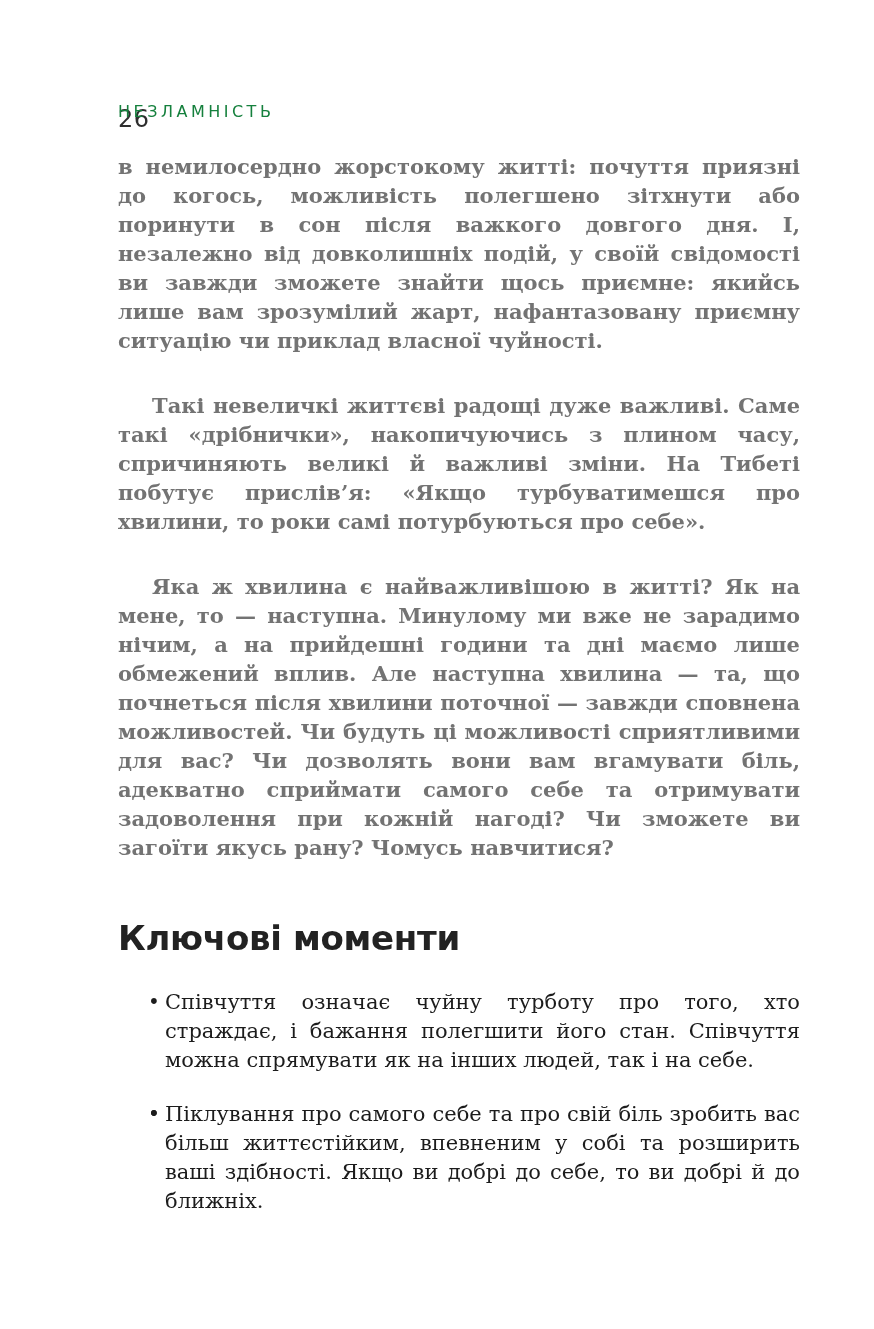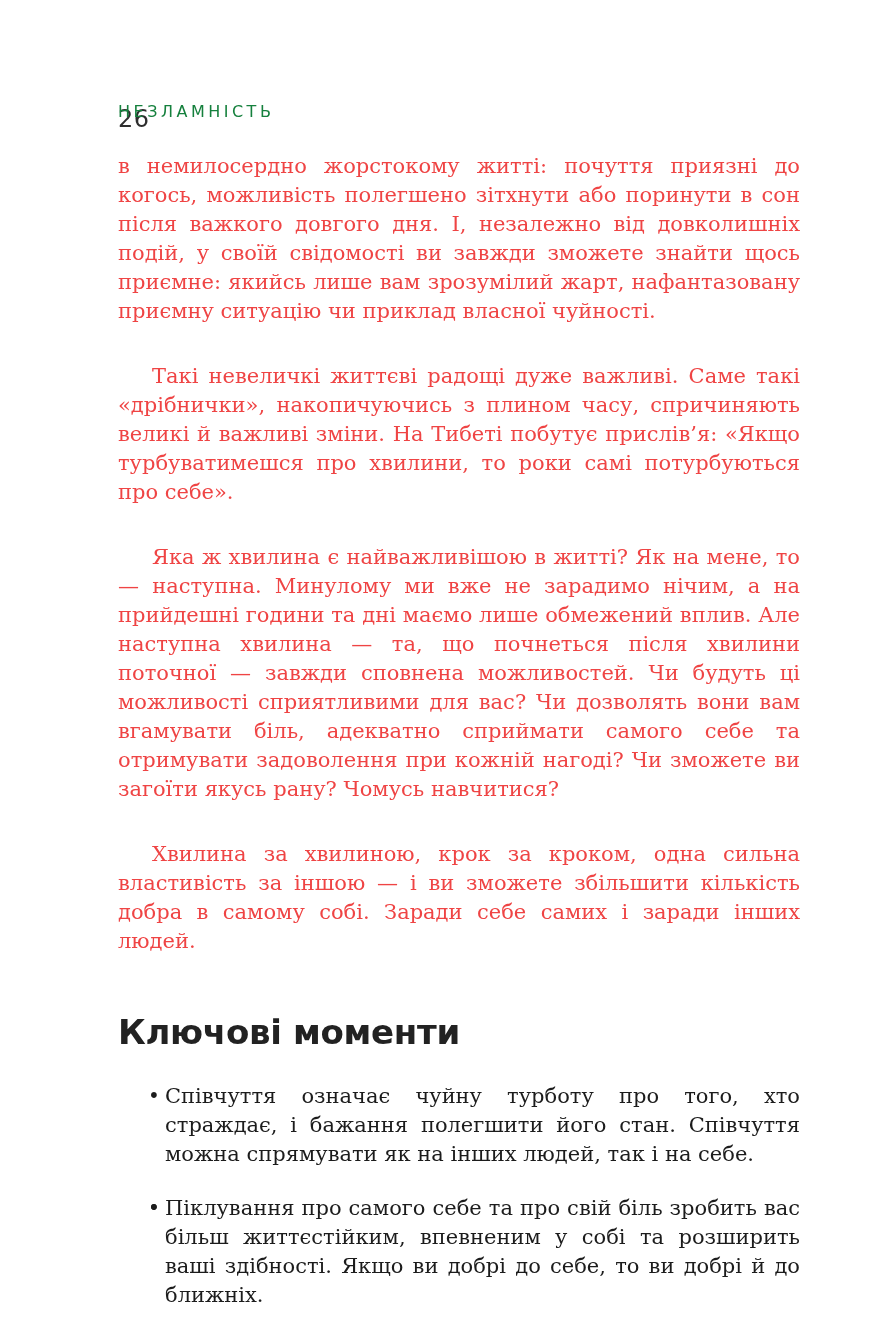--- a/index.html
+++ b/index.html
@@ -51,21 +51,22 @@
   }
   
   .body-text {
     margin-top: 24px;
   }
   .body-text p {
     margin: 0;
     font-size: 21px;
     line-height: 29px;
     text-align: justify;
-    color: #ef4444;
+    color: #737373;
+    font-weight: bold;
   }
   .body-text p.indent {
     text-indent: 34px;
     margin-top: 36px;
   }
   
   .section-heading {
     margin: 56px 0 30px 0;
     font-family: "DejaVu Sans", sans-serif;
     font-weight: 700;
@@ -104,21 +105,20 @@
 
     <div class="page-header">
       <span class="page-number">26</span>
       <span class="running-head">НЕЗЛАМНІСТЬ</span>
     </div>
 
     <div class="body-text">
       <p>в немилосердно жорстокому житті: почуття приязні до когось, можливість полегшено зітхнути або поринути в сон після важкого довгого дня. І, незалежно від довколишніх подій, у своїй свідомості ви завжди зможете знайти щось приємне: якийсь лише вам зрозумілий жарт, нафантазовану приємну ситуацію чи приклад власної чуйності.</p>
       <p class="indent">Такі невеличкі життєві радощі дуже важливі. Саме такі «дрібнички», накопичуючись з плином часу, спричиняють великі й важливі зміни. На Тибеті побутує прислів’я: «Якщо турбуватимешся про хвилини, то роки самі потурбуються про себе».</p>
       <p class="indent">Яка ж хвилина є найважливішою в житті? Як на мене, то — наступна. Минулому ми вже не зарадимо нічим, а на прийдешні години та дні маємо лише обмежений вплив. Але наступна хвилина — та, що почнеться після хвилини поточної — завжди сповнена можливостей. Чи будуть ці можливості сприятливими для вас? Чи дозволять вони вам вгамувати біль, адекватно сприймати самого себе та отримувати задоволення при кожній нагоді? Чи зможете ви загоїти якусь рану? Чомусь навчитися?</p>
-      <p class="indent">Хвилина за хвилиною, крок за кроком, одна сильна властивість за іншою — і ви зможете збільшити кількість добра в самому собі. Заради себе самих і заради інших людей.</p>
     </div>
 
     <h2 class="section-heading">Ключові моменти</h2>
 
     <ul class="bullet-list">
       <li class="bullet-item">
         <span class="bullet-marker">•</span>
         <span>Співчуття означає чуйну турботу про того, хто страждає, і бажання полегшити його стан. Співчуття можна спрямувати як на інших людей, так і на себе.</span>
       </li>
       <li class="bullet-item">

